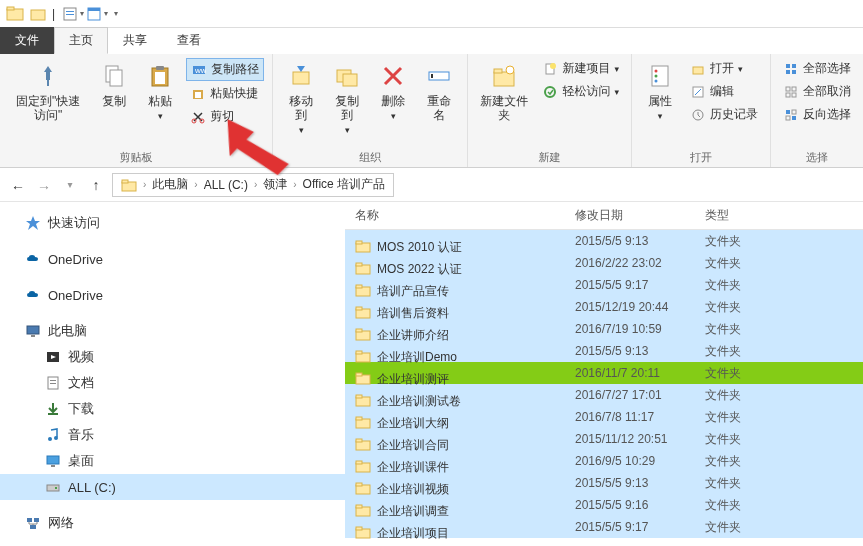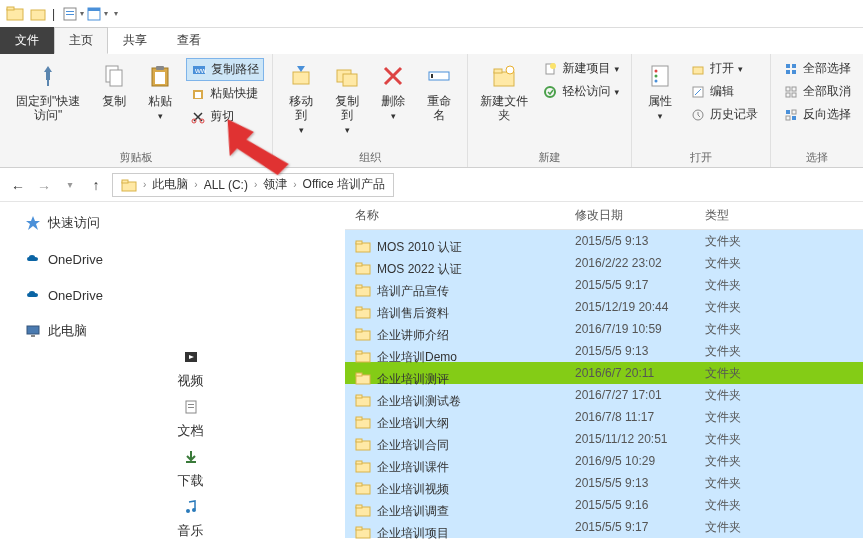--- a/index.html
+++ b/index.html
@@ -39,21 +39,21 @@
   .nav-btn { width: 20px; height: 20px; display: flex; align-items: center; justify-content: center; cursor: pointer; color: #999; font-size: 14px; }
   .nav-btn.enabled { color: #333; }
   .address-bar { flex: 0 0 auto; display: flex; align-items: center; border: 1px solid #ccc; height: 24px; padding: 0 4px; background: #fff; }
   .crumb { padding: 0 4px; cursor: pointer; display: flex; align-items: center; gap: 2px; }
   .crumb-sep { color: #888; font-size: 10px; padding: 0 2px; }
   
   
   .main { display: flex; height: calc(546px - 28px - 26px - 114px - 34px); }
   .nav-pane { width: 345px; padding: 8px 0; overflow: hidden; }
   .nav-item { display: flex; align-items: center; gap: 6px; padding: 4px 8px 4px 24px; cursor: pointer; font-size: 13px; }
-  .nav-item.sub { padding-left: 44px; flex-direction: column; }
+  .nav-item.sub { padding-left: 44px; }
   .nav-item.selected { background: #cce8ff; }
   .nav-spacer { height: 10px; }
   .nav-icon { width: 18px; height: 18px; display: flex; align-items: center; justify-content: center; }
   
   .content-pane { flex: 1; display: flex; flex-direction: column; }
   .col-headers { display: flex; border-bottom: 1px solid #e5e5e5; height: 28px; align-items: center; font-size: 12px; color: #555; }
   .col-name { width: 230px; padding-left: 10px; }
   .col-date { width: 130px; }
   .col-type { width: 80px; }
   .file-list { flex: 1; overflow: hidden; }
@@ -556,21 +556,21 @@
           <div class="cell-type">文件夹</div>
         </div>
         <div class="file-row">
           <div class="cell-name">
             <span><svg class="folder-ico" width="16" height="16" viewBox="0 0 16 16">
                 <rect x="1" y="5" width="14" height="9" fill="#ffe9a6" stroke="#d9b34a"></rect>
                 <rect x="1" y="3" width="6" height="3" fill="#ffe9a6" stroke="#d9b34a"></rect>
               </svg></span>
             <span>企业培训测评</span>
           </div>
-          <div class="cell-date">2016/6/7 20:11</div>
+          <div class="cell-date">2016/11/7 20:11</div>
           <div class="cell-type">文件夹</div>
         </div>
         <div class="file-row selected">
           <div class="cell-name">
             <span><svg class="folder-ico" width="16" height="16" viewBox="0 0 16 16">
                 <rect x="1" y="5" width="14" height="9" fill="#ffe9a6" stroke="#d9b34a"></rect>
                 <rect x="1" y="3" width="6" height="3" fill="#ffe9a6" stroke="#d9b34a"></rect>
               </svg></span>
             <span>企业培训测试卷</span>
           </div>

